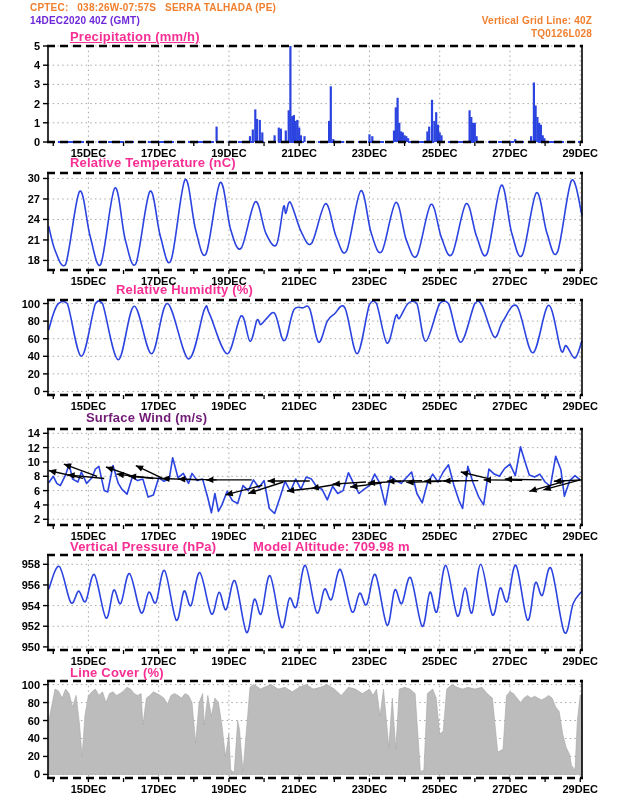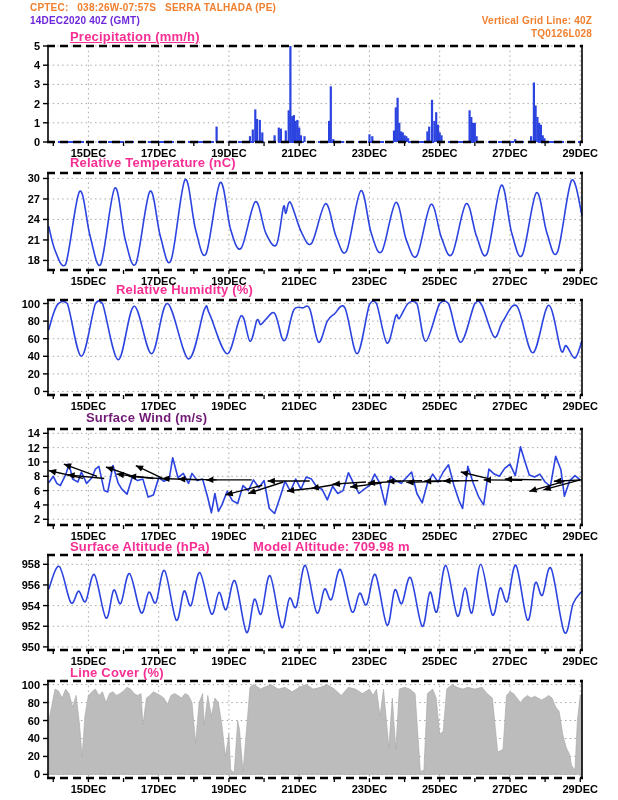--- a/index.html
+++ b/index.html
@@ -472,17 +472,17 @@
 
 <div class="hdr" style="left: 30px; top: 2px; color: rgb(240, 128, 48);">CPTEC:   038:26W-07:57S   SERRA TALHADA (PE)</div>
 <div class="hdr" style="left: 30px; top: 15px; color: #6d28d9;">14DEC2020 40Z (GMT)</div>
 <div class="hdr right" style="top: 15px; color: rgb(240, 128, 48);">Vertical Grid Line: 40Z</div>
 <div class="hdr right" style="top: 28px; color: rgb(240, 128, 48); margin-left: 9px;">TQ0126L028</div>
 
 <div class="ttl" style="left: 70px; top: 29px; color: rgb(247, 46, 147); text-decoration: underline;">Precipitation (mm/h)</div>
 <div class="ttl" style="left: 70px; top: 155px; color: rgb(247, 46, 147);">Relative Temperature (nC)</div>
 <div class="ttl" style="left: 70px; top: 282px; color: rgb(247, 46, 147); margin-left: 46px;">Relative Humidity (%)</div>
 <div class="ttl" style="left: 70px; top: 410px; color: #701a75; margin-left: 16px;">Surface Wind (m/s)</div>
-<div class="ttl" style="left: 70px; top: 539px; color: rgb(247, 46, 147);">Surface Altitude (hPa)</div>
+<div class="ttl" style="left: 70px; top: 539px; color: rgb(247, 46, 147);">Vertical Pressure (hPa)</div>
 <div class="ttl" style="left: 253px; top: 539px; color: rgb(247, 46, 147);">Model Altitude: 709.98 m</div>
 <div class="ttl" style="left: 70px; top: 665px; color: rgb(247, 46, 147);">Line Cover (%)</div>
 
 </div>
 
 </body></html>

